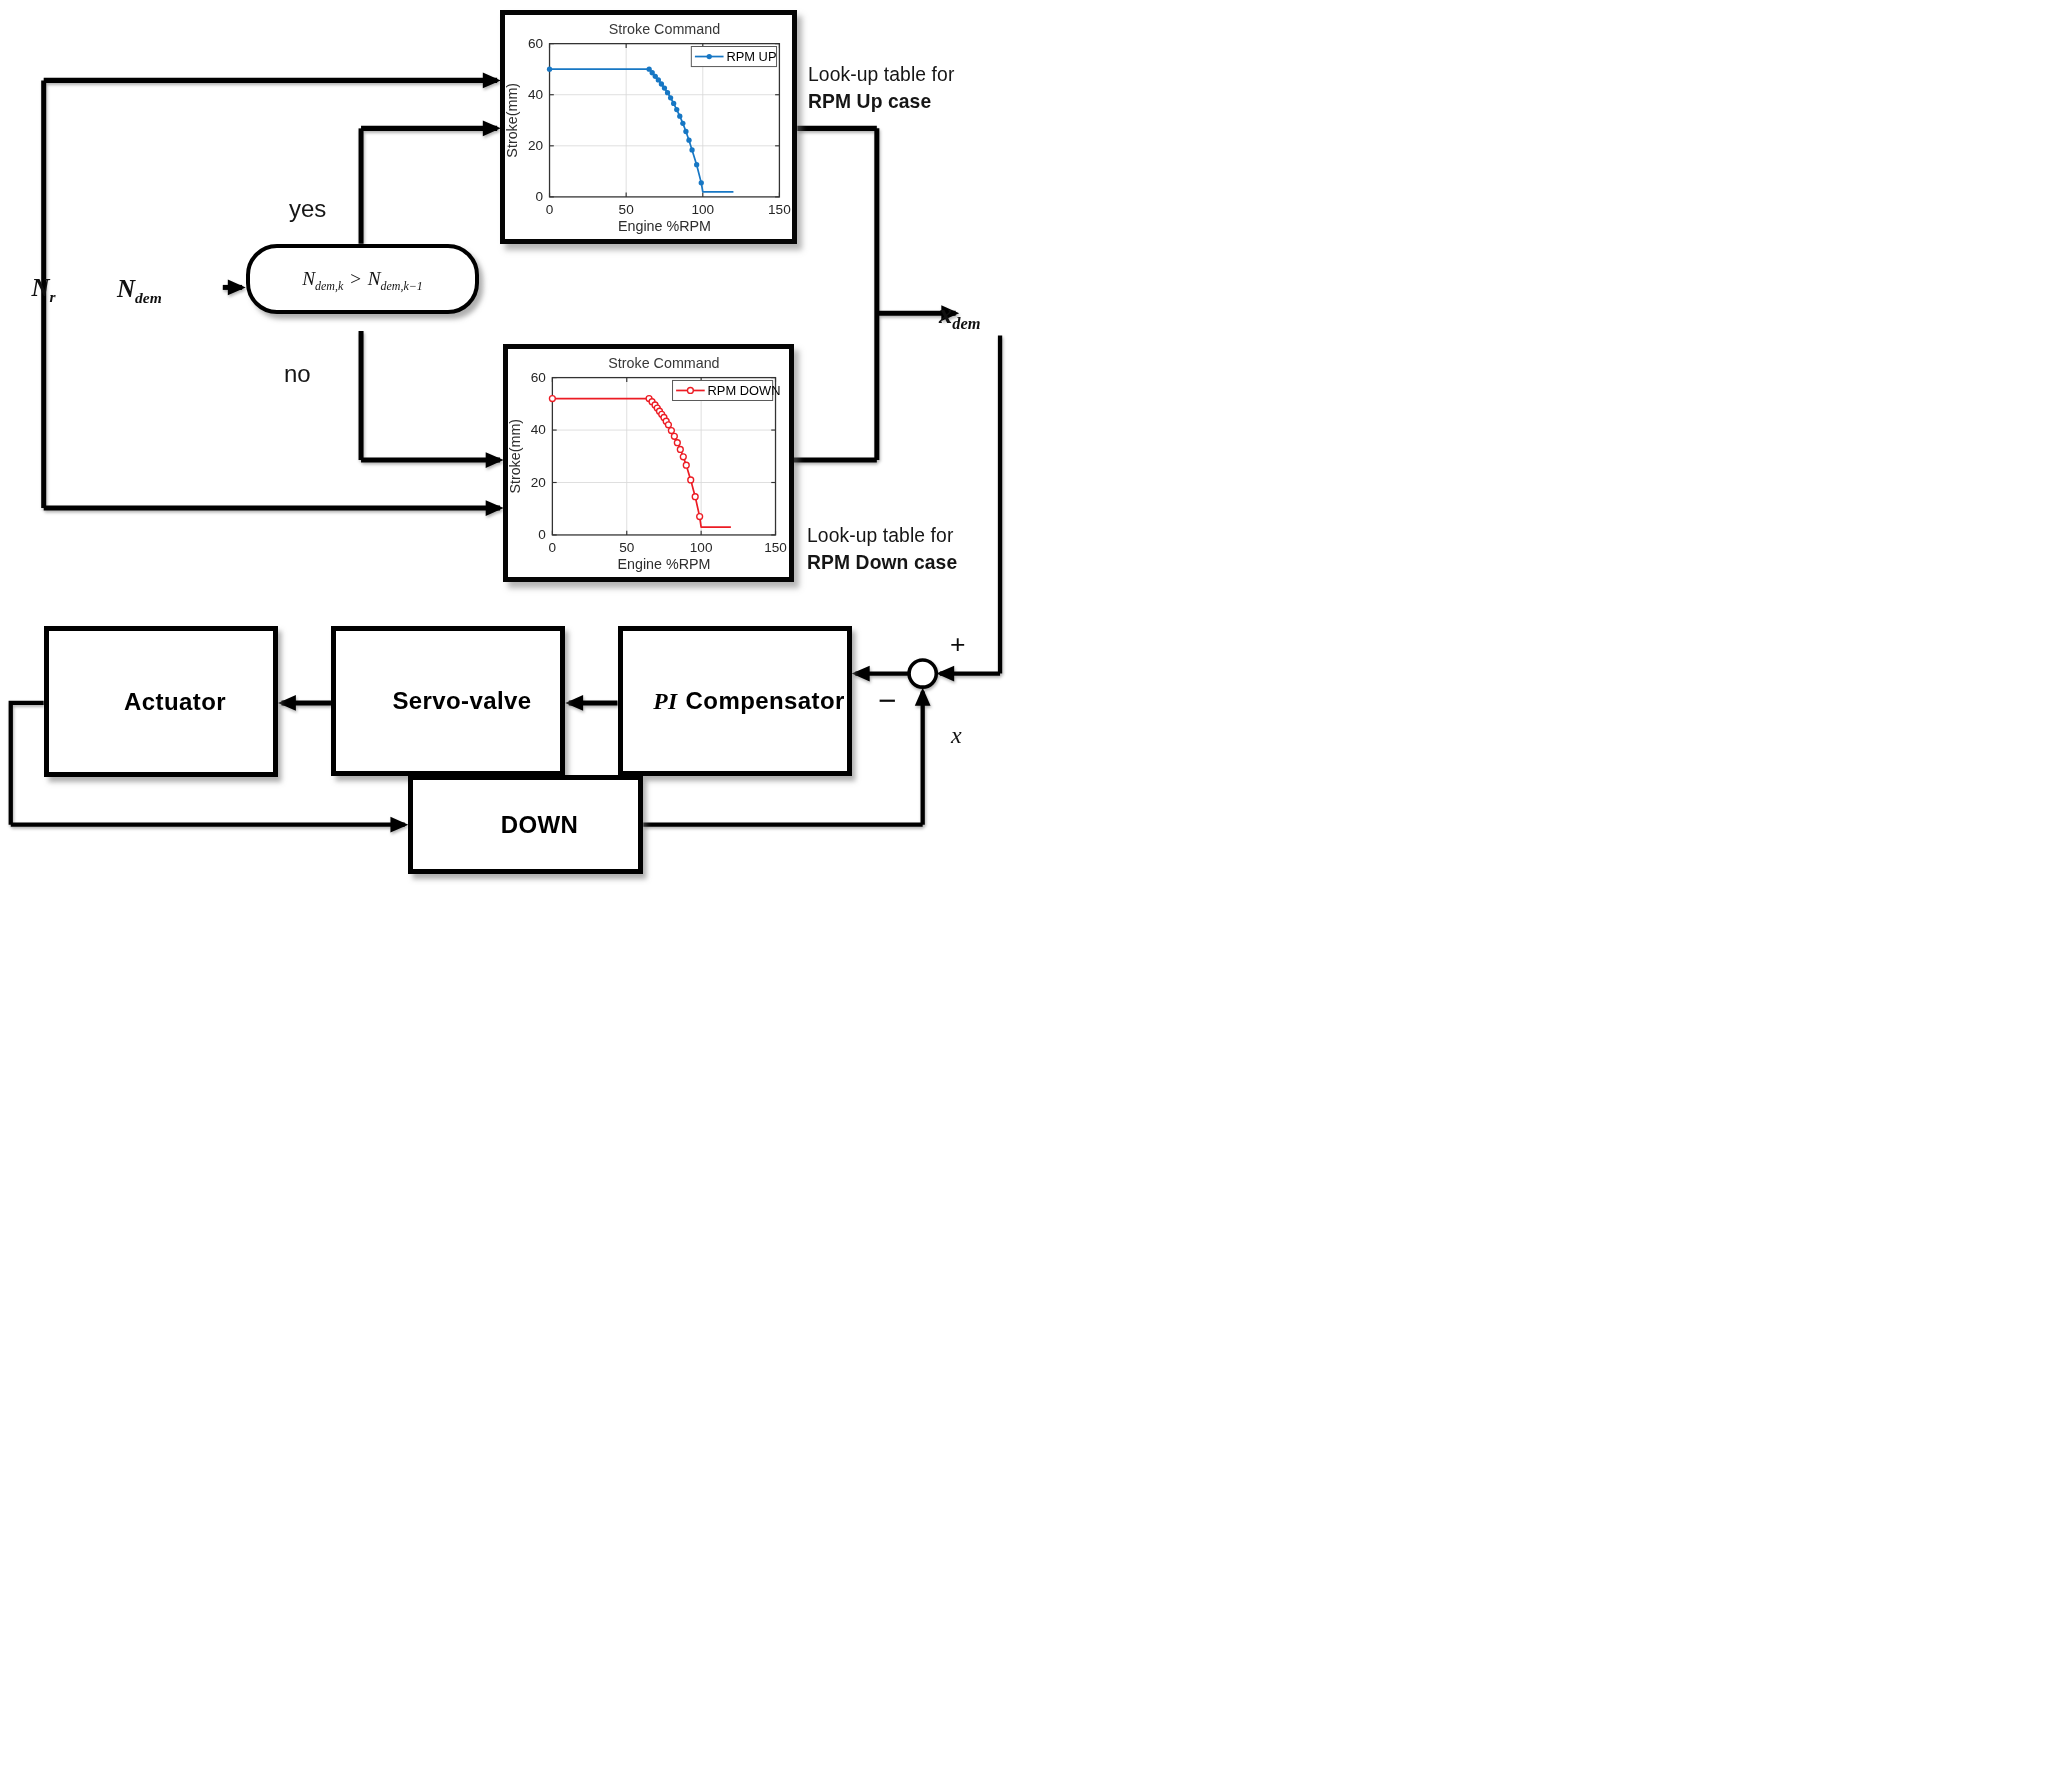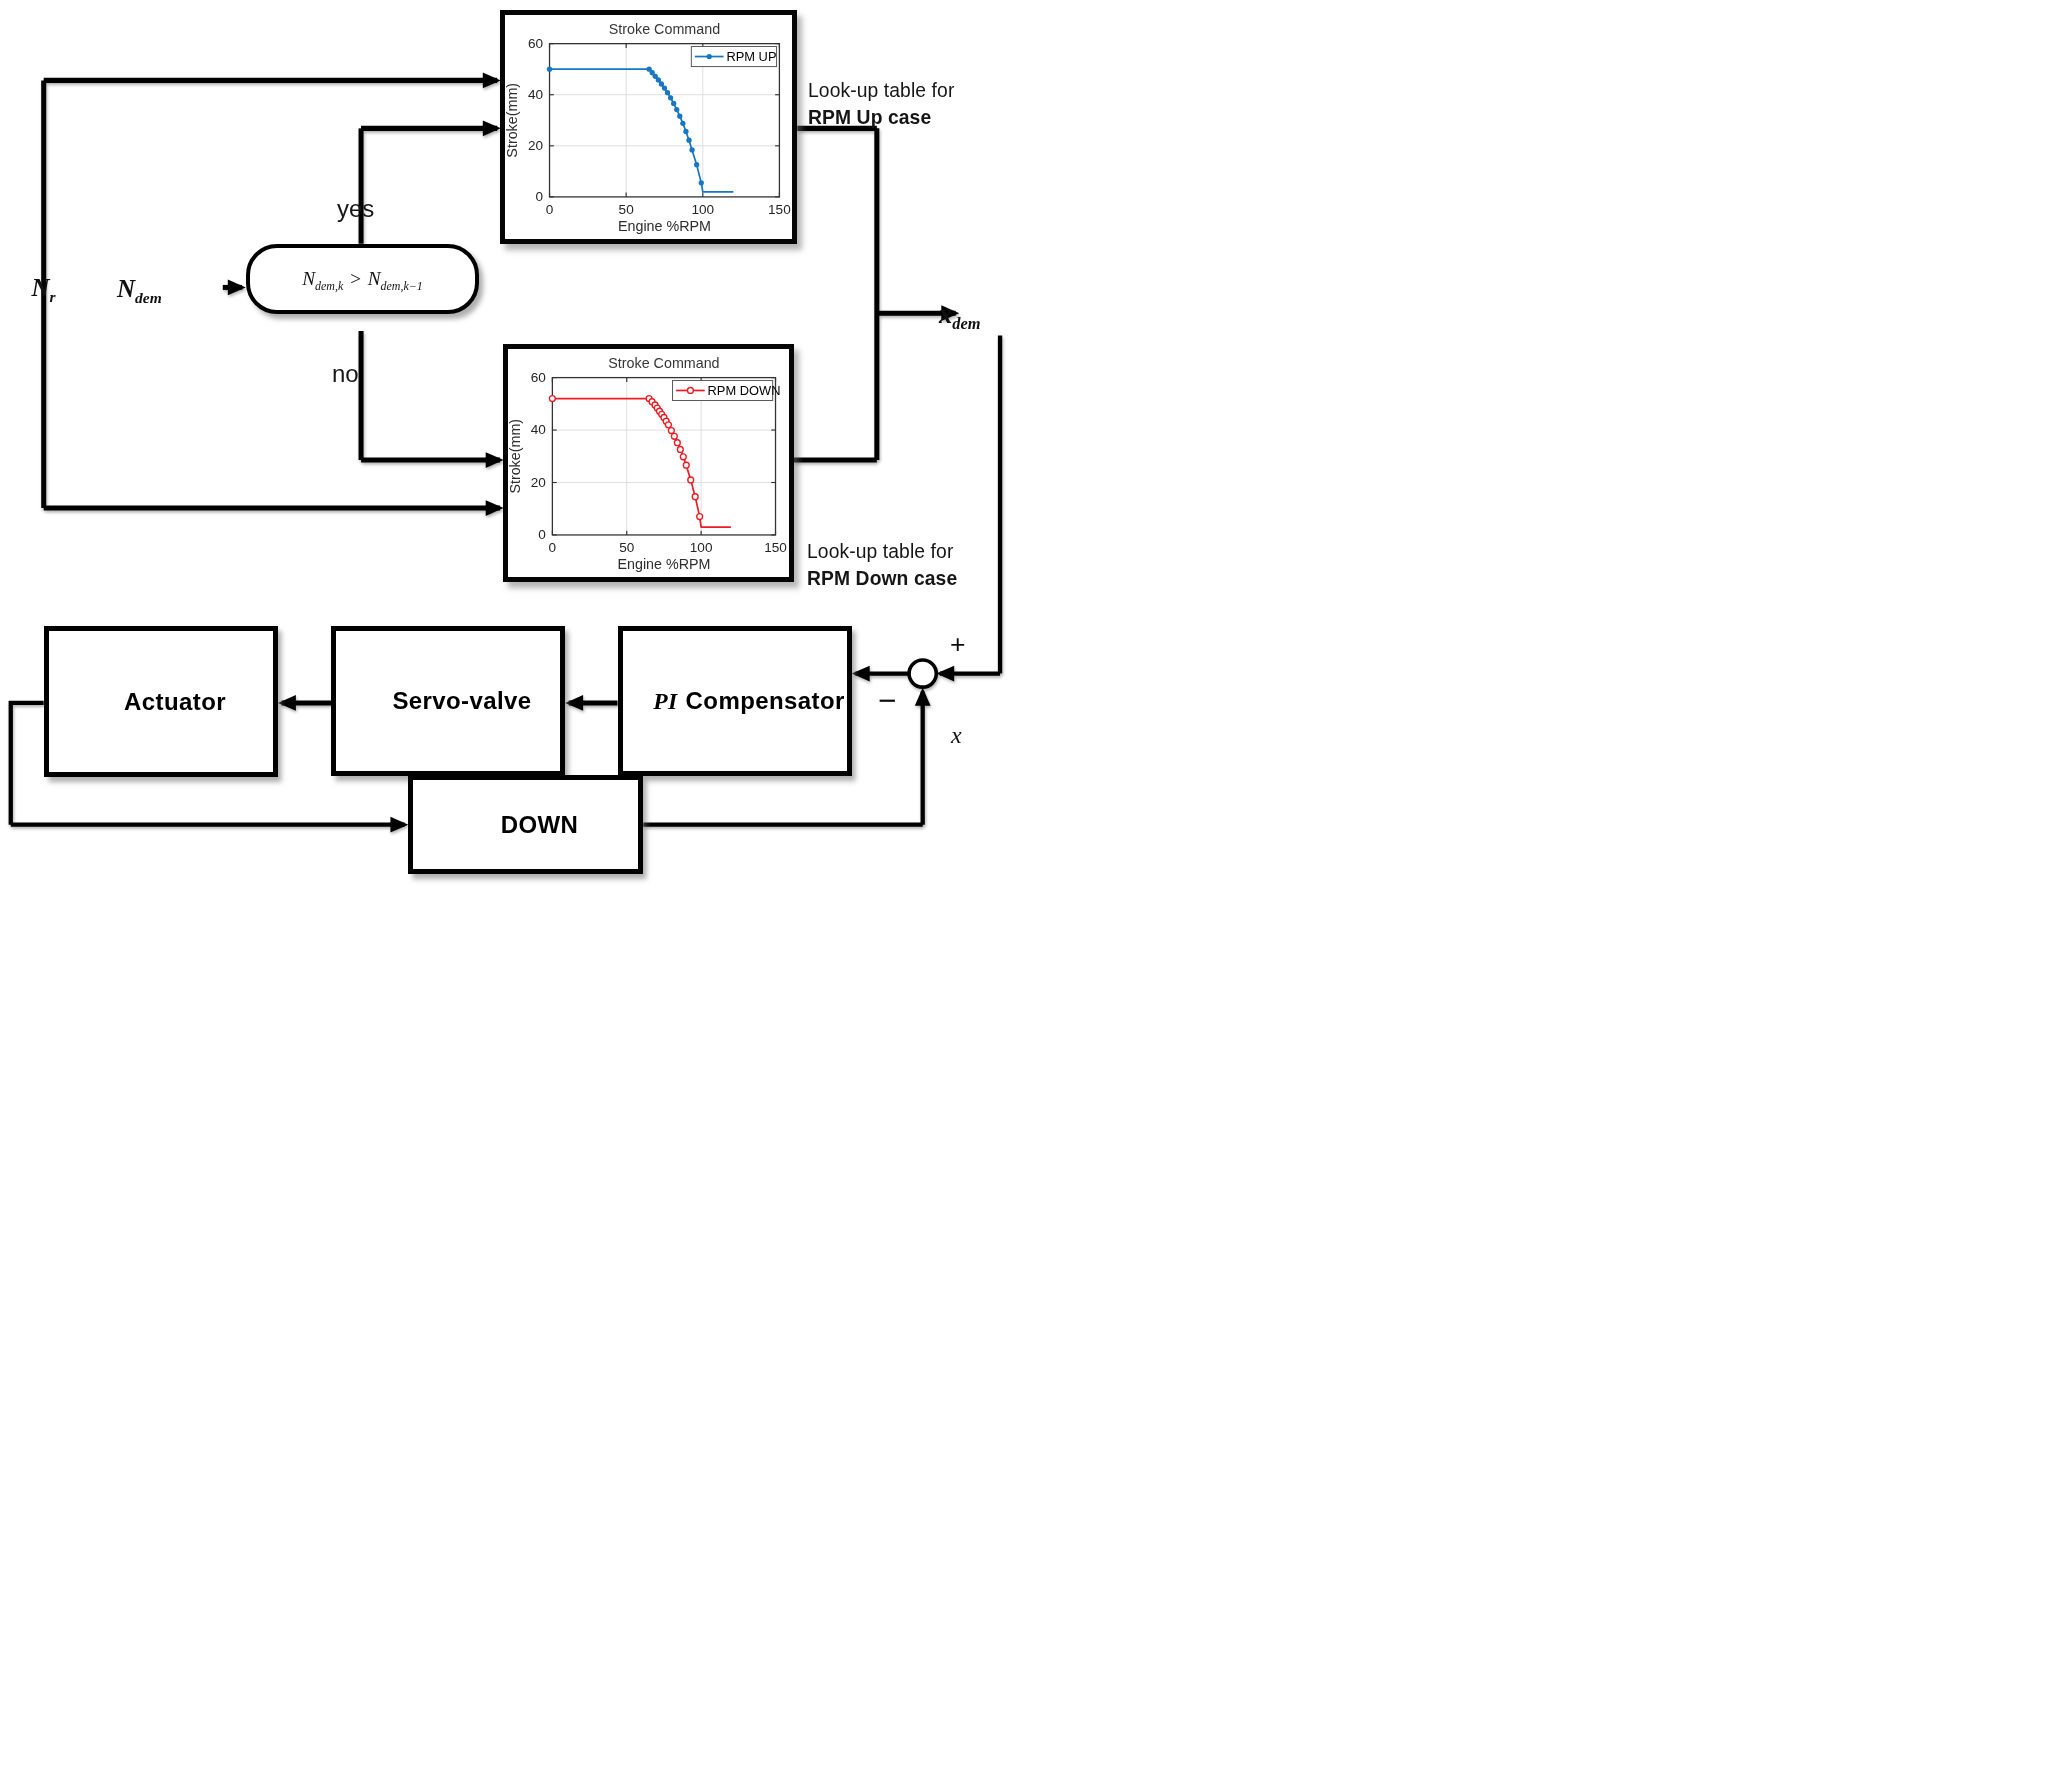--- a/index.html
+++ b/index.html
@@ -15,22 +15,22 @@
             box-shadow:5px 5.7px 5.7px rgba(110,110,110,0.5);}
   .chartbox svg{display:block;}
   .decision{position:absolute;box-sizing:border-box;background:#fff;border:4.3px solid #000;
             box-shadow:4.3px 5px 5px rgba(110,110,110,0.55);
             display:flex;align-items:center;justify-content:center;
             font-family:"Liberation Serif",serif;font-style:italic;font-size:19.3px;color:#151515;}
   .decision .op{margin:0 5.7px;}
   sub{font-size:62%;line-height:0;}
   .serifbold{font-family:"Liberation Serif",serif;font-style:italic;font-weight:bold;}
   .serifreg{font-family:"Liberation Serif",serif;font-style:italic;}
-  .yesno{font-size:24px;color:#161616;margin-left:48px;}
-  .lookup{font-size:19.3px;line-height:1.38;color:#161616;letter-spacing:0.1px;margin-top:16px;}
+  .yesno{font-size:24px;color:#161616;}
+  .lookup{font-size:19.3px;line-height:1.38;color:#161616;letter-spacing:0.1px;}
   .lookup .b{font-weight:bold;}
   .sign{color:#0c0c0c;}
   .pi-gap{margin-left:7.9px;font-family:"Liberation Sans",sans-serif;font-style:normal;}
 </style>
 </head>
 <body>
 
 <div class="canvas">
 
   <svg class="wires" width="1033" height="885" viewBox="0 0 1442 1235">

